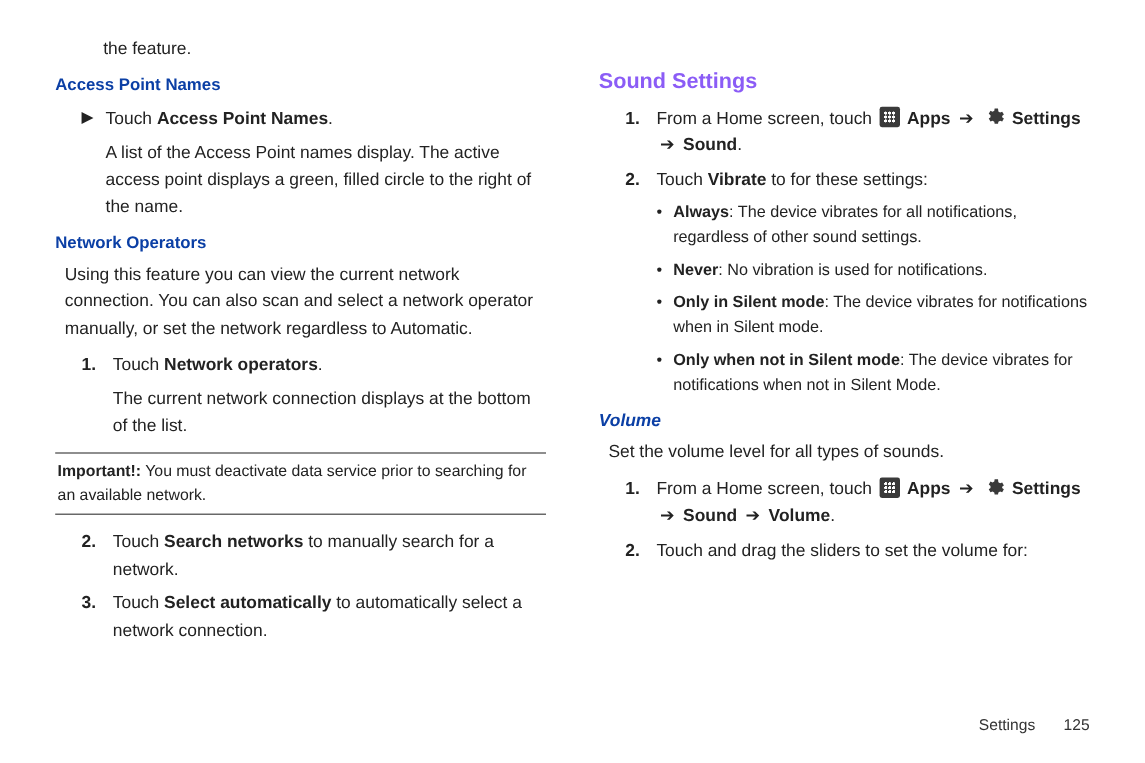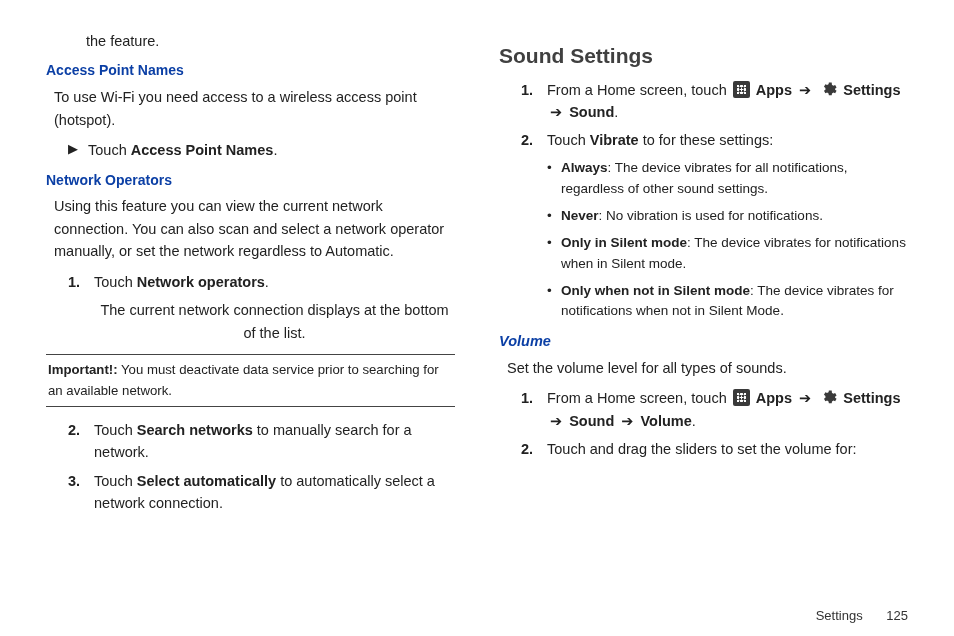--- a/index.html
+++ b/index.html
@@ -9,21 +9,21 @@
     background: #fff;
     font-family: Arial, Helvetica, sans-serif;
     color: #222;
     font-size: 14.5px;
     line-height: 1.55;
     position: relative;
     padding: 30px 46px 40px 46px;
   }
   .columns { display: flex; gap: 44px; }
   .col { flex: 1; min-width: 0; }
-  .h-blue-bold { color: #404040; font-weight: bold; font-size: 21px; margin-top: 10px; margin-bottom: 6px; }
+  .h-blue-bold { color: #8b5cf6; font-weight: bold; font-size: 18px; margin-top: 24px; margin-bottom: 6px; }
   .h-blue-small { color: #0b3fa5; font-weight: bold; font-size: 14px; margin-top: 8px; margin-bottom: 4px; }
   .h-blue-italic { color: #0b3fa5; font-weight: bold; font-style: italic; font-size: 14.5px; margin-top: 8px; margin-bottom: 4px; }
   .para { margin: 4px 0 8px 8px; }
   .para-indent { margin-left: 40px; margin-bottom: 8px; }
   .arrow-row { display: flex; margin: 6px 0 4px 22px; }
   .arrow-mark { flex: 0 0 20px; font-size: 13px; }
   .arrow-body { flex: 1; }
   .ol { margin: 6px 0 4px 22px; }
   .ol-item { display: flex; margin-bottom: 6px; }
   .ol-num { flex: 0 0 26px; font-weight: bold; }
@@ -63,52 +63,52 @@
       radial-gradient(circle at 50% 80%, #fff 1.2px, transparent 1.4px),
       radial-gradient(circle at 80% 80%, #fff 1.2px, transparent 1.4px);
   }
   .icon.settings {
     background: transparent;
   }
   .icon.settings svg { width: 17px; height: 17px; display: block; }
   .arrow-glyph { margin: 0 3px; }
   .footer {
     position: absolute;
-    bottom: 10px; right: 46px;
+    bottom: 22px; right: 46px;
     font-size: 13px; color: #333;
   }
   .footer .pnum { margin-left: 20px; }
 </style>
 </head>
 <body>
 
 <div class="columns">
 
   <div class="col">
     <div class="para-indent">the feature.</div>
 
     <div class="h-blue-small">Access Point Names</div>
-    <div class="para">To use Wi-Fi you need access to a wireless access point (hotspot).</div>
 
     <div class="arrow-row">
       <div class="arrow-mark">▶</div>
       <div class="arrow-body">
         <span>Touch </span><span class="b">Access Point Names</span><span>.</span>
+        <div style="margin-top:6px;">A list of the Access Point names display. The active access point displays a green, filled circle to the right of the name.</div>
       </div>
     </div>
 
     <div class="h-blue-small">Network Operators</div>
     <div class="para">Using this feature you can view the current network connection. You can also scan and select a network operator manually, or set the network regardless to Automatic.</div>
 
     <div class="ol">
       <div class="ol-item">
         <div class="ol-num">1.</div>
         <div class="ol-body">
           <span>Touch </span><span class="b">Network operators</span><span>.</span>
-          <div style="margin-top:6px;text-align:center;">The current network connection displays at the bottom of the list.</div>
+          <div style="margin-top:6px;">The current network connection displays at the bottom of the list.</div>
         </div>
       </div>
     </div>
 
     <div class="note-box">
       <span class="b">Important!:</span><span> You must deactivate data service prior to searching for an available network.</span>
     </div>
 
     <div class="ol">
       <div class="ol-item">

